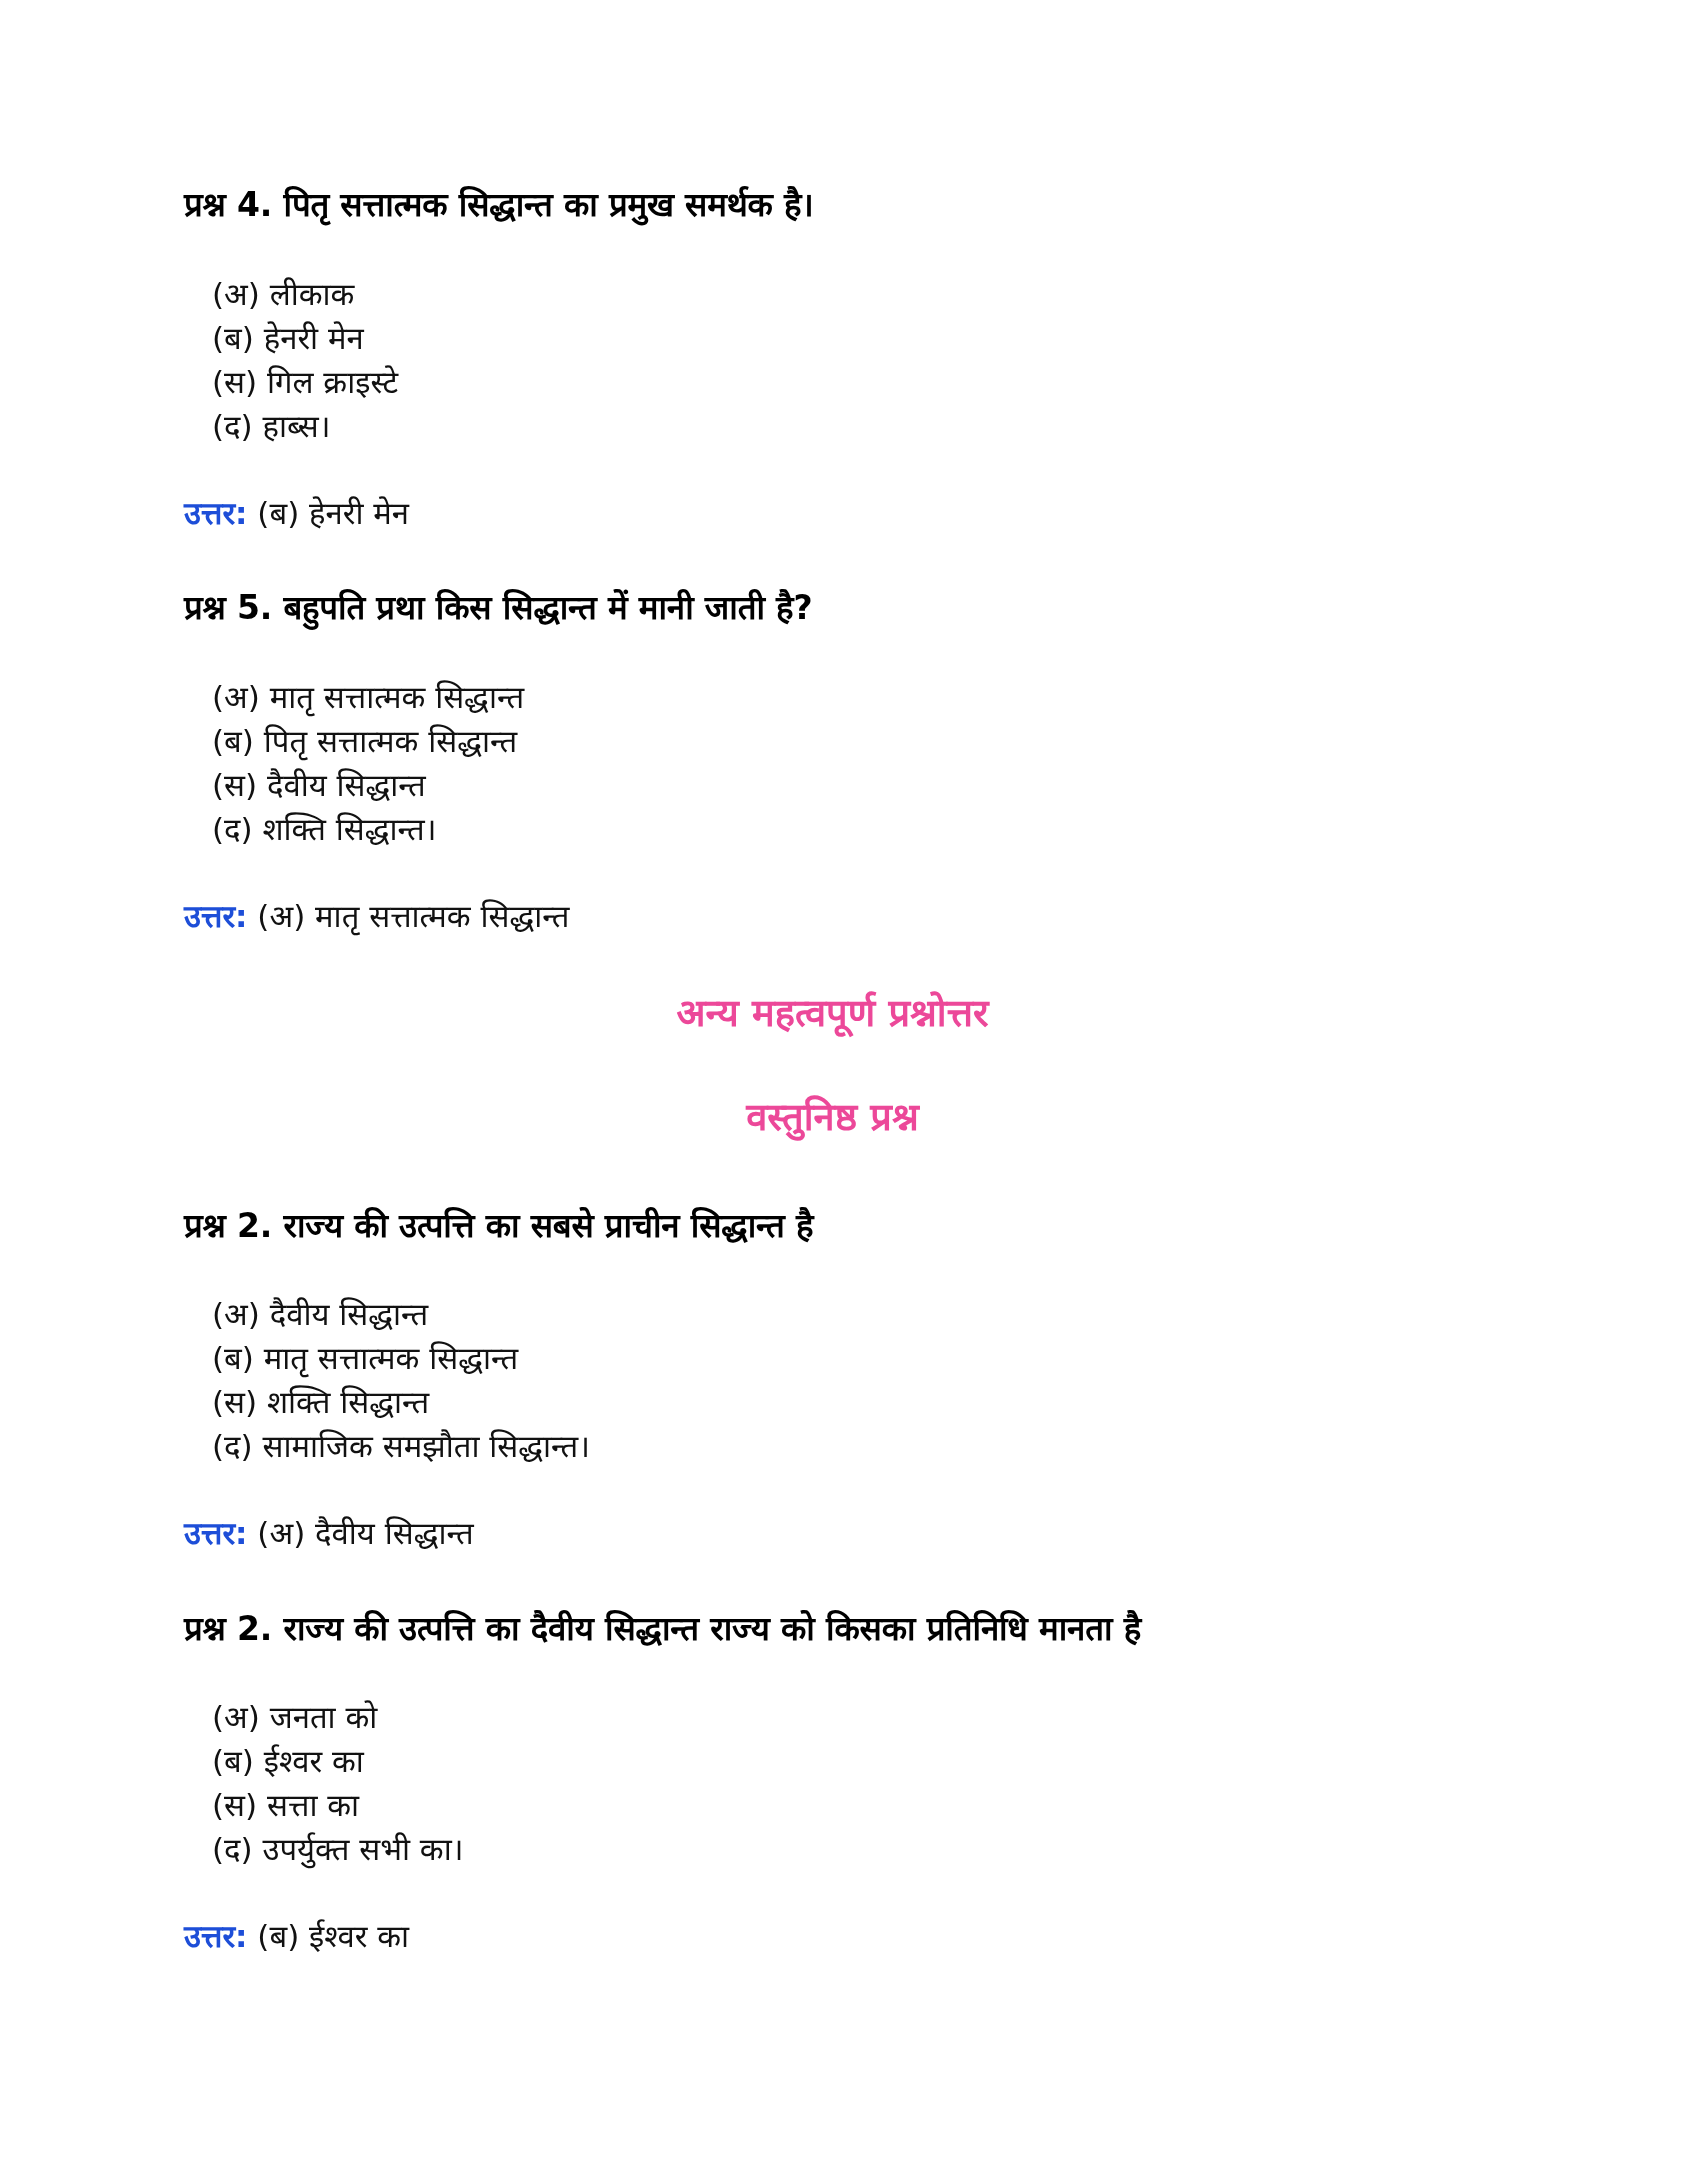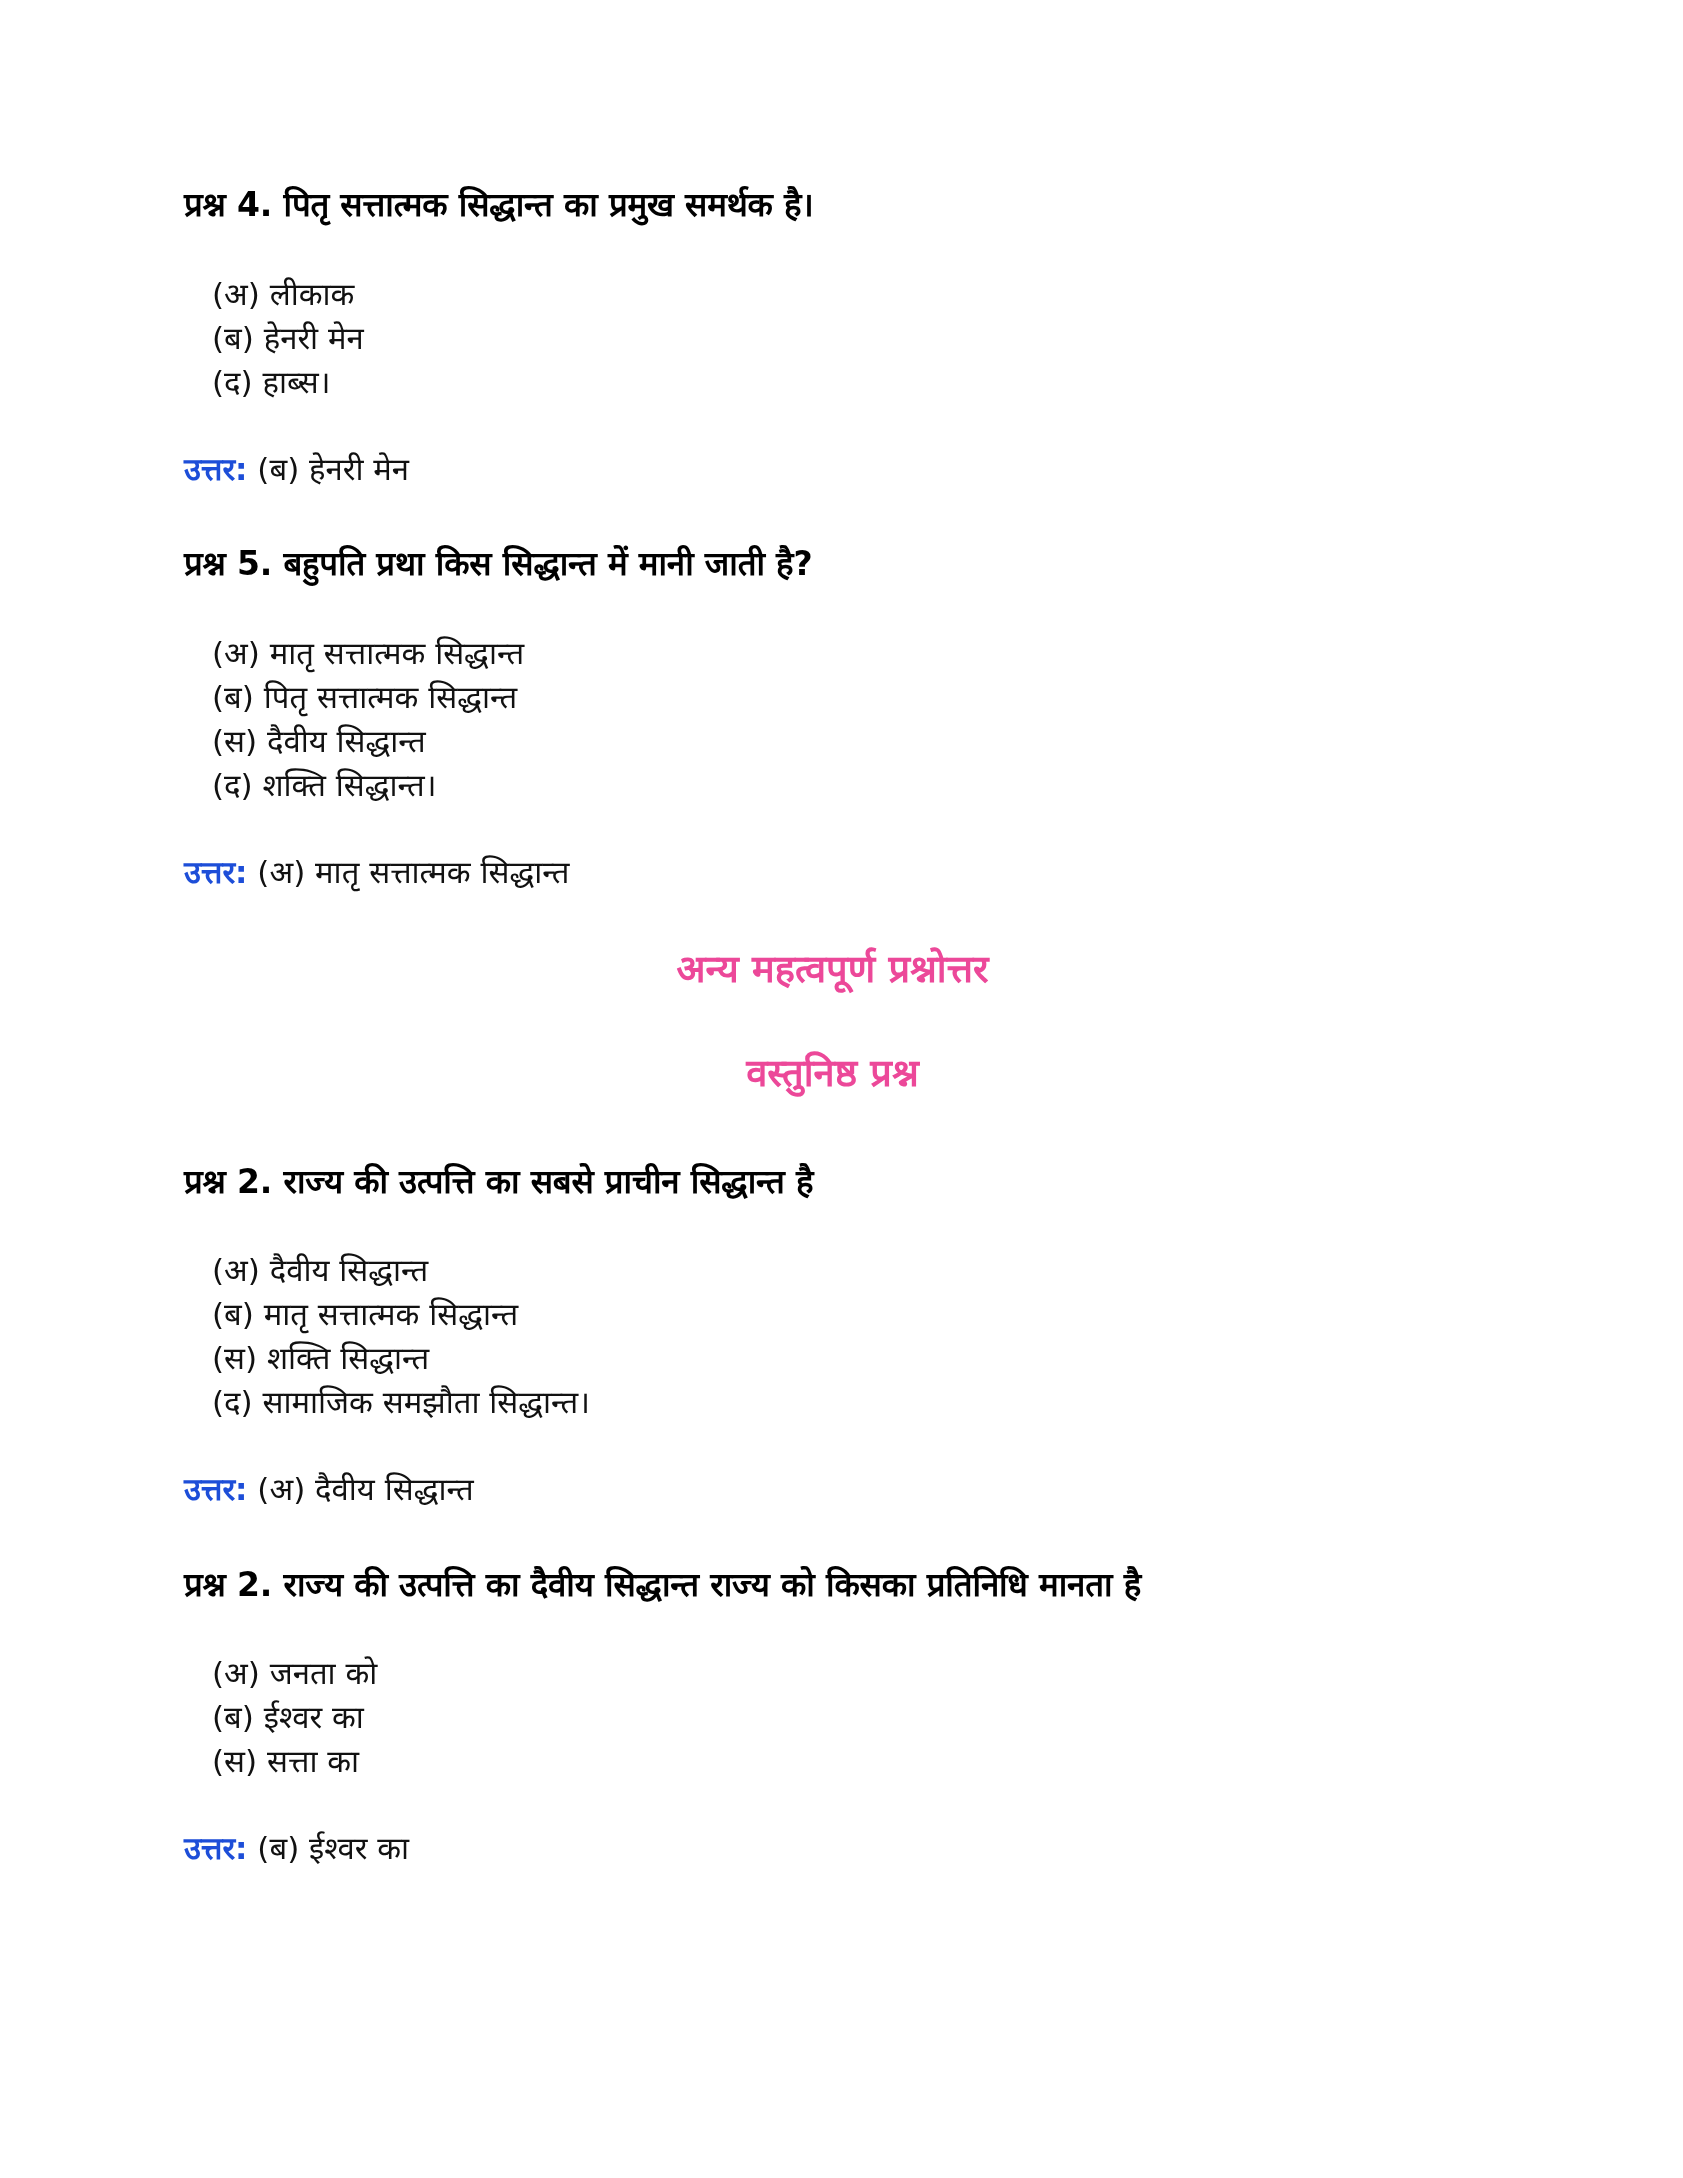--- a/index.html
+++ b/index.html
@@ -90,20 +90,21 @@
 <body>
 
 <div class="page">
   <div class="doc-body">
 
     <div class="block">
       <p class="q-heading">प्रश्न 4. पितृ सत्तात्मक सिद्धान्त का प्रमुख समर्थक है।</p>
       <ul class="options">
         <li class="option">(अ) लीकाक</li>
         <li class="option">(ब) हेनरी मेन</li>
+        <li class="option">(स) गिल क्राइस्टे</li>
         <li class="option">(द) हाब्स।</li>
       </ul>
       <p class="answer">
         <span class="answer-label">उत्तर:</span><span class="answer-value"> (ब) हेनरी मेन</span>
       </p>
     </div>
 
     <div class="block">
       <p class="q-heading">प्रश्न 5. बहुपति प्रथा किस सिद्धान्त में मानी जाती है?</p>
       <ul class="options">
@@ -132,20 +133,21 @@
         <span class="answer-label">उत्तर:</span><span class="answer-value"> (अ) दैवीय सिद्धान्त</span>
       </p>
     </div>
 
     <div class="block">
       <p class="q-heading">प्रश्न 2. राज्य की उत्पत्ति का दैवीय सिद्धान्त राज्य को किसका प्रतिनिधि मानता है</p>
       <ul class="options">
         <li class="option">(अ) जनता को</li>
         <li class="option">(ब) ईश्वर का</li>
         <li class="option">(स) सत्ता का</li>
+        <li class="option">(द) उपर्युक्त सभी का।</li>
       </ul>
       <p class="answer">
         <span class="answer-label">उत्तर:</span><span class="answer-value"> (ब) ईश्वर का</span>
       </p>
     </div>
 
   </div>
 </div>
 
 

